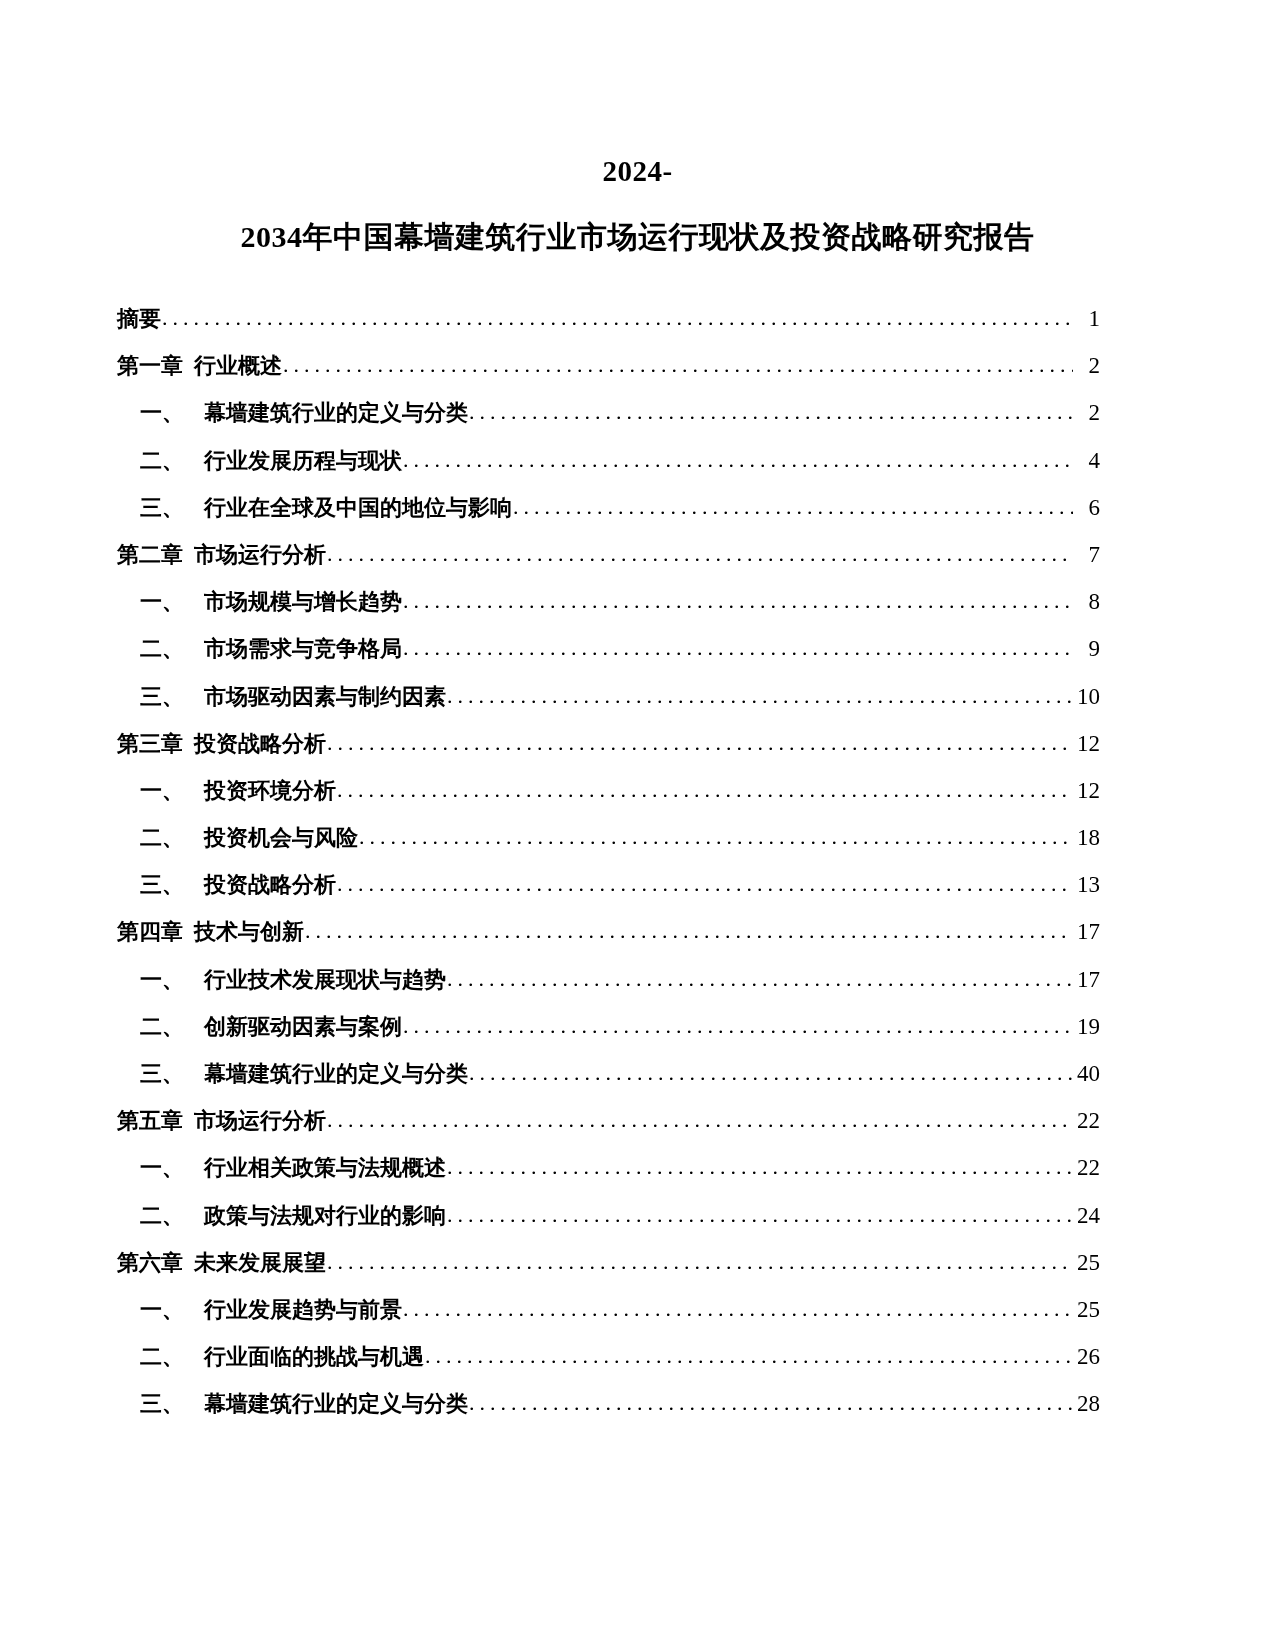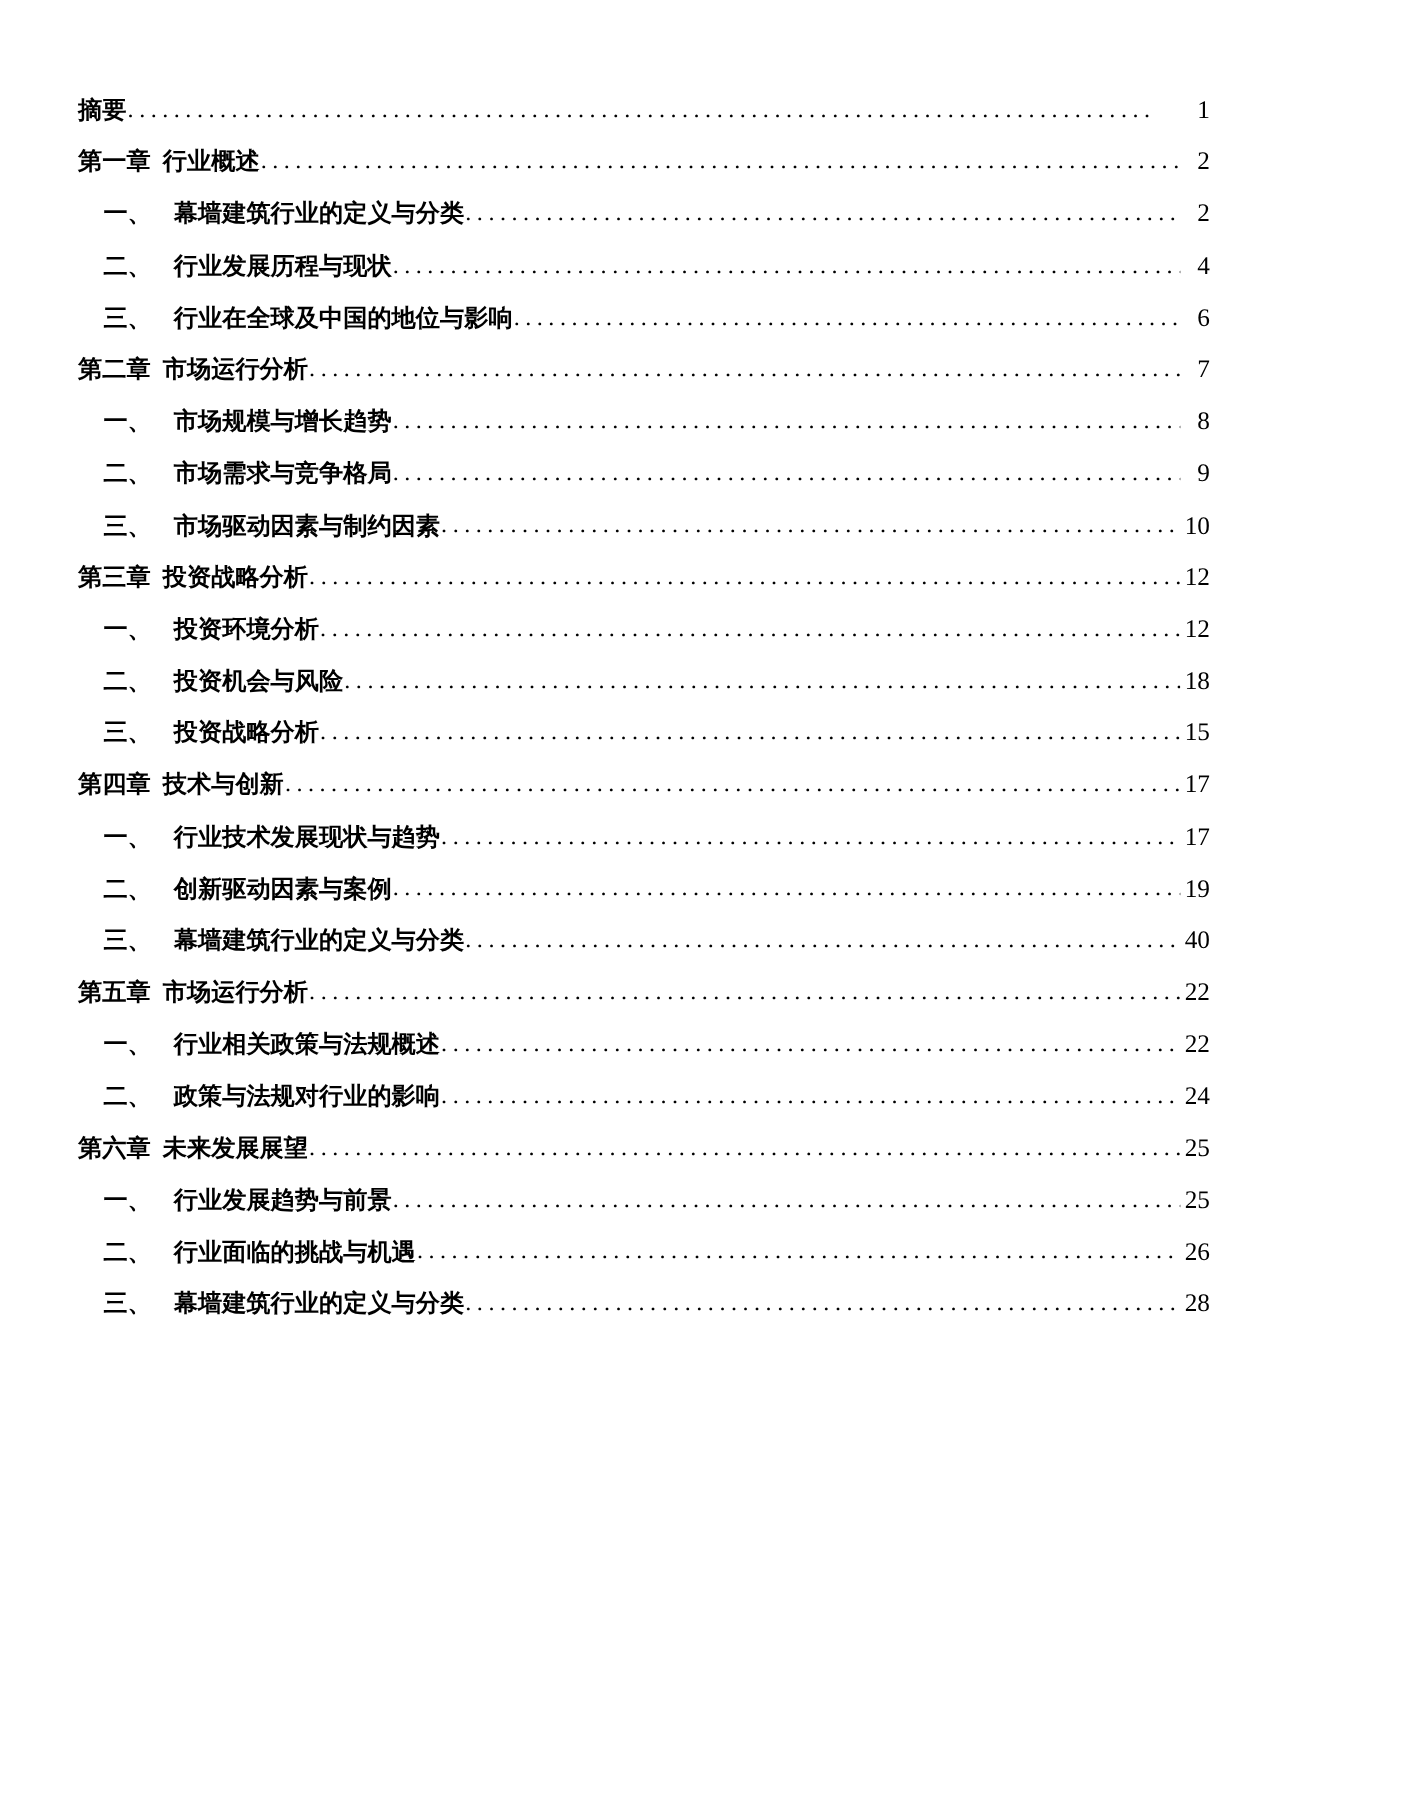--- a/index.html
+++ b/index.html
@@ -35,22 +35,22 @@
     font-size: 30px;
     line-height: 66px;
     letter-spacing: 0.5px;
     white-space: nowrap;
   }
   .title-line-1 { font-size: 29px; }
   .title-line-2 { font-size: 30px; }
 
   
   .toc {
-    margin-top: 88px;
-    padding-left: 71px;
+    margin-top: 37px;
+    padding-left: 117px;
     padding-right: 175px;
   }
 
   .toc-row {
     display: flex;
     align-items: baseline;
     font-weight: bold;
     font-size: 22px;
     line-height: 1;
     height: 47.2px;
@@ -99,20 +99,24 @@
     font-size: 23px;
     min-width: 26px;
     text-align: right;
   }
 </style>
 </head>
 <body>
 
 <div class="page">
 
+  <div class="title-block">
+    <div class="title-line title-line-1">2024-</div>
+    <div class="title-line title-line-2">2034年中国幕墙建筑行业市场运行现状及投资战略研究报告</div>
+  </div>
 
   <div class="toc" id="toc">
       <div class="toc-row level-0">
         <span class="lbl-text">摘要</span>
         <span class="leader">.........................................................................................</span>
         <span class="pageno">1</span>
       </div>
       <div class="toc-row level-0">
         <span class="lbl-num">第一章</span>
         <span class="lbl-text">行业概述</span>
@@ -176,21 +180,21 @@
       <div class="toc-row level-1">
         <span class="lbl-num">二、</span>
         <span class="lbl-text">投资机会与风险</span>
         <span class="leader">.........................................................................................</span>
         <span class="pageno">18</span>
       </div>
       <div class="toc-row level-1">
         <span class="lbl-num">三、</span>
         <span class="lbl-text">投资战略分析</span>
         <span class="leader">.........................................................................................</span>
-        <span class="pageno">15</span>
+        <span class="pageno">13</span>
       </div>
       <div class="toc-row level-0">
         <span class="lbl-num">第四章</span>
         <span class="lbl-text">技术与创新</span>
         <span class="leader">.........................................................................................</span>
         <span class="pageno">17</span>
       </div>
       <div class="toc-row level-1">
         <span class="lbl-num">一、</span>
         <span class="lbl-text">行业技术发展现状与趋势</span>

